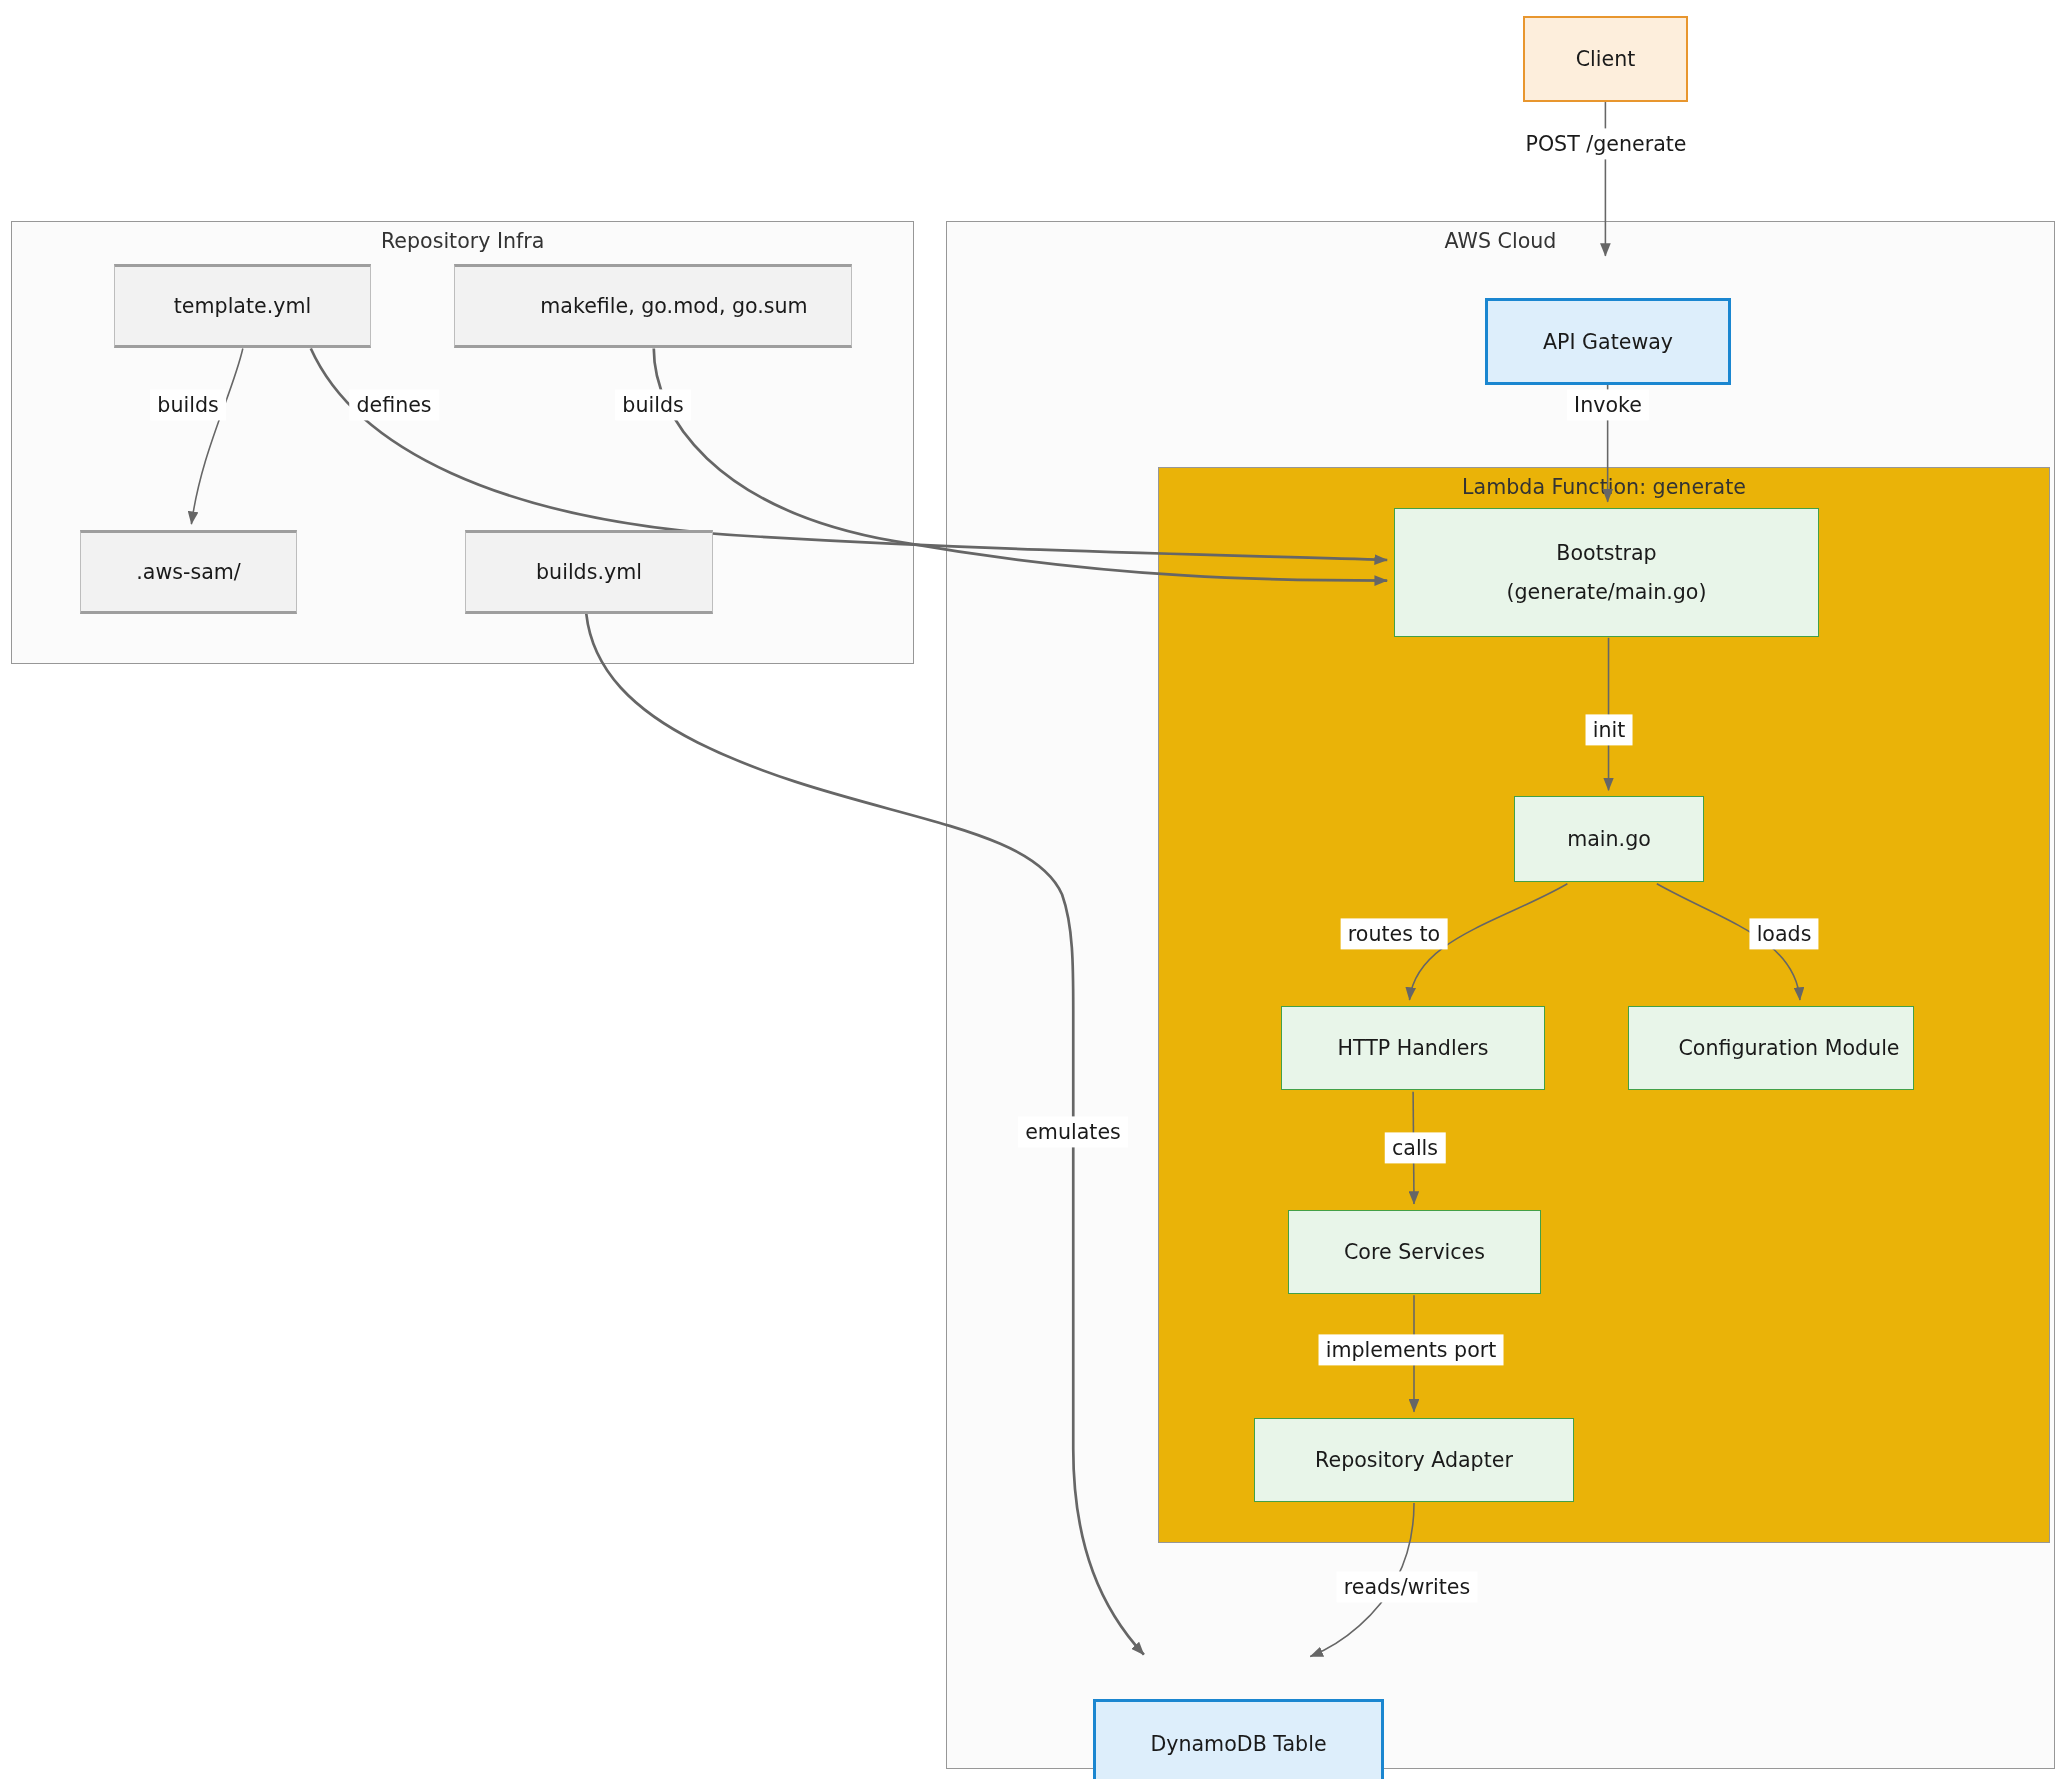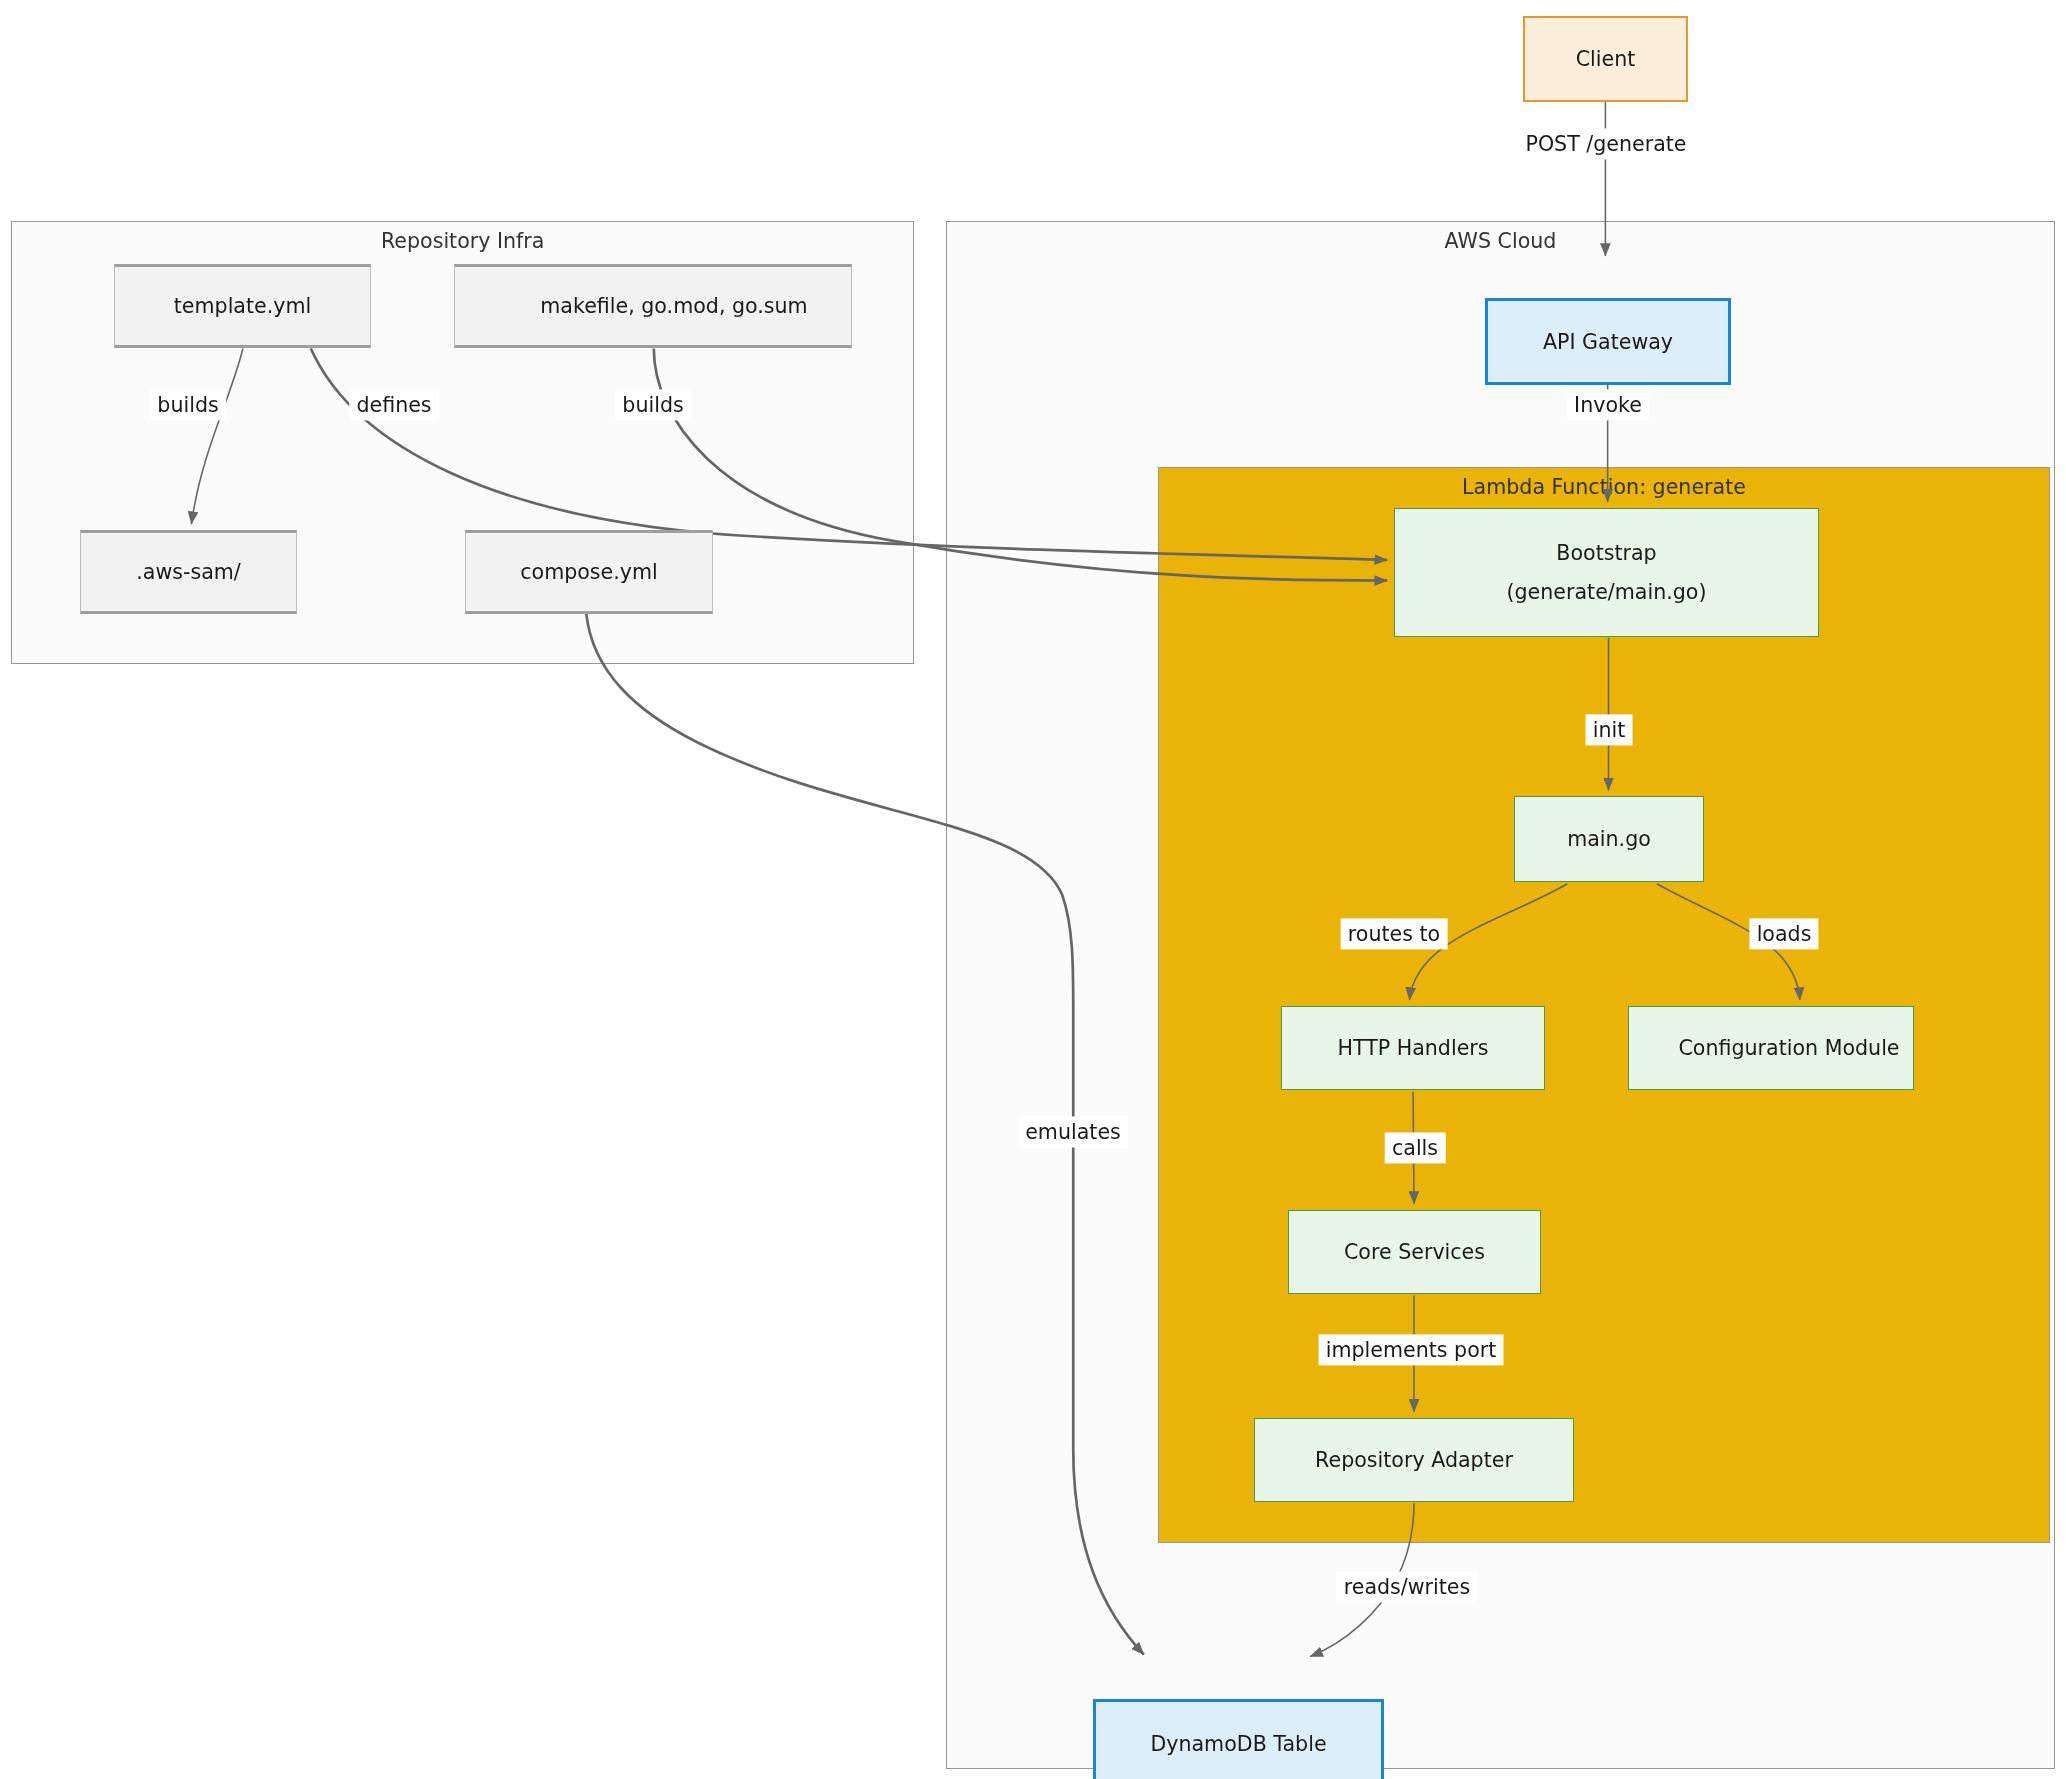--- a/index.html
+++ b/index.html
@@ -144,21 +144,21 @@
 
   <div class="node n-gray" style="left:454px; top:264px; width:398px; height:84px;padding-left:42px;">
     <span>makefile, go.mod, go.sum</span>
   </div>
 
   <div class="node n-gray" style="left:80px; top:530px; width:217px; height:84px;">
     <span>.aws-sam/</span>
   </div>
 
   <div class="node n-gray" style="left:465px; top:530px; width:248px; height:84px;">
-    <span>compose.yml</span>
+    <span>builds.yml</span>
   </div>
 
   <div class="node n-blue" style="left:1485px; top:262px; width:246px; height:87px;">
     <span>API Gateway</span>
   </div>
 
   <div class="node n-green" style="left:1394px; top:508px; width:425px; height:129px;">
     <span class="line1">Bootstrap</span>
     <span class="line2">(generate/main.go)</span>
   </div>

